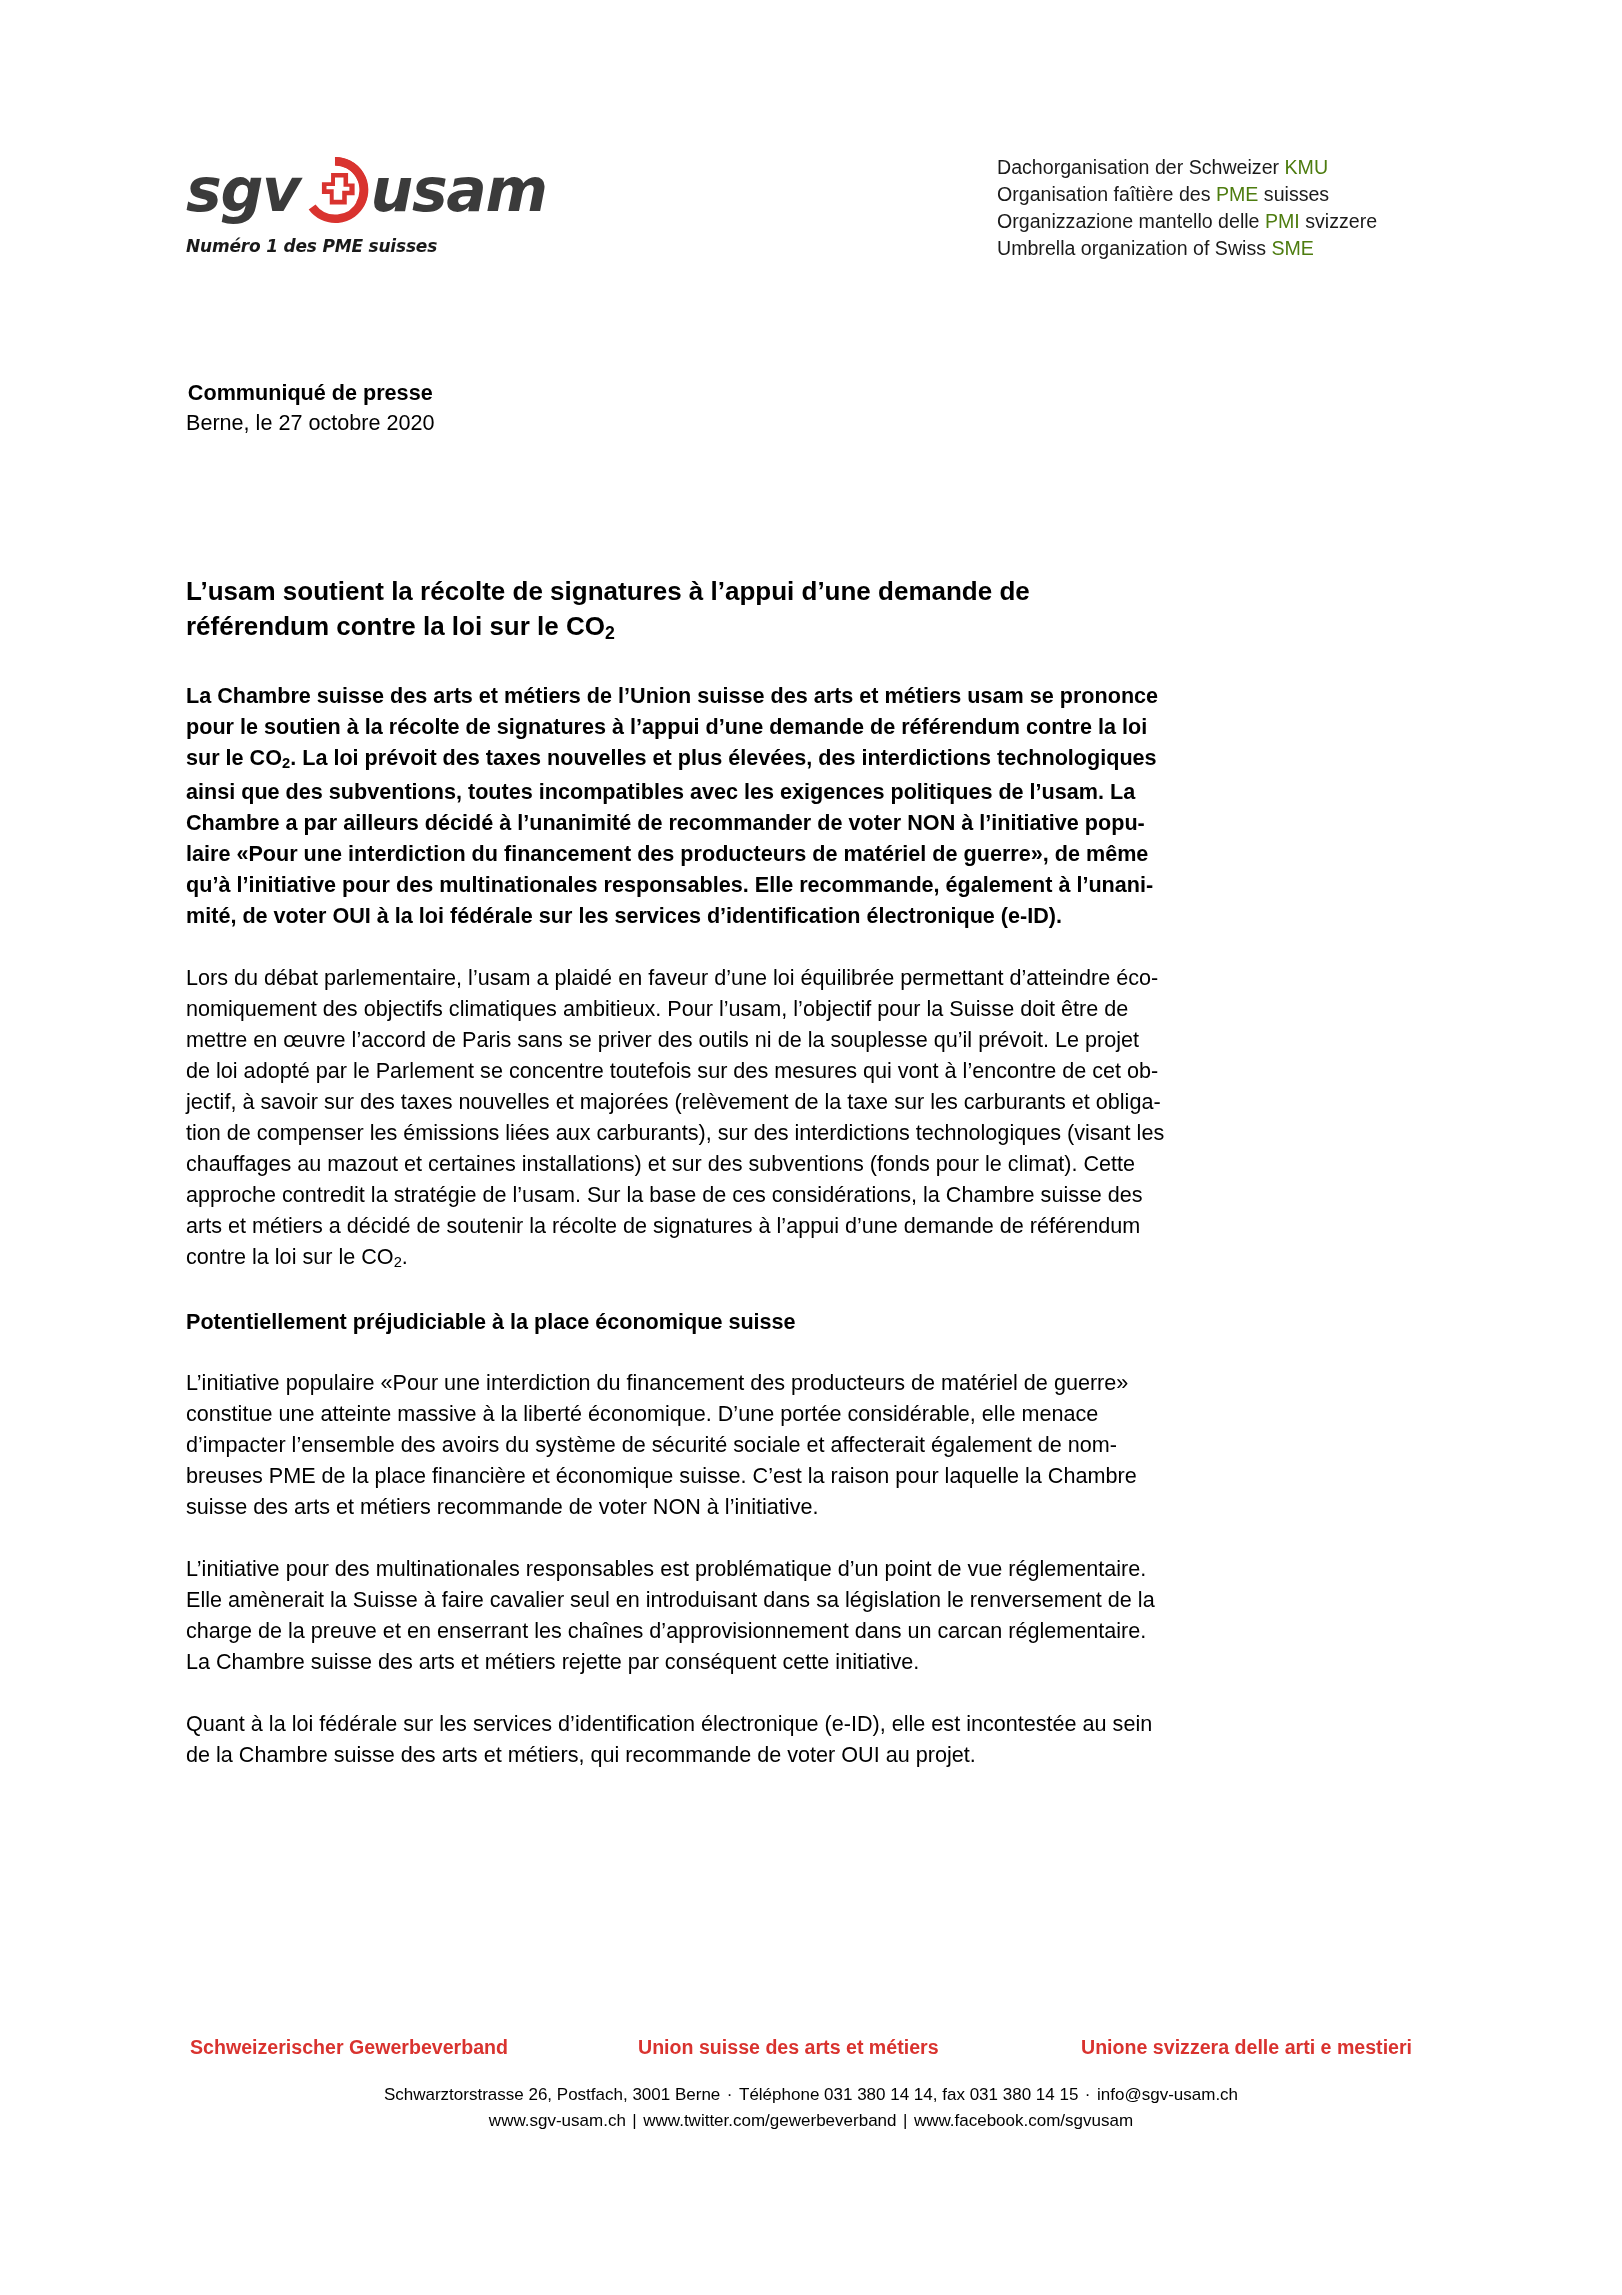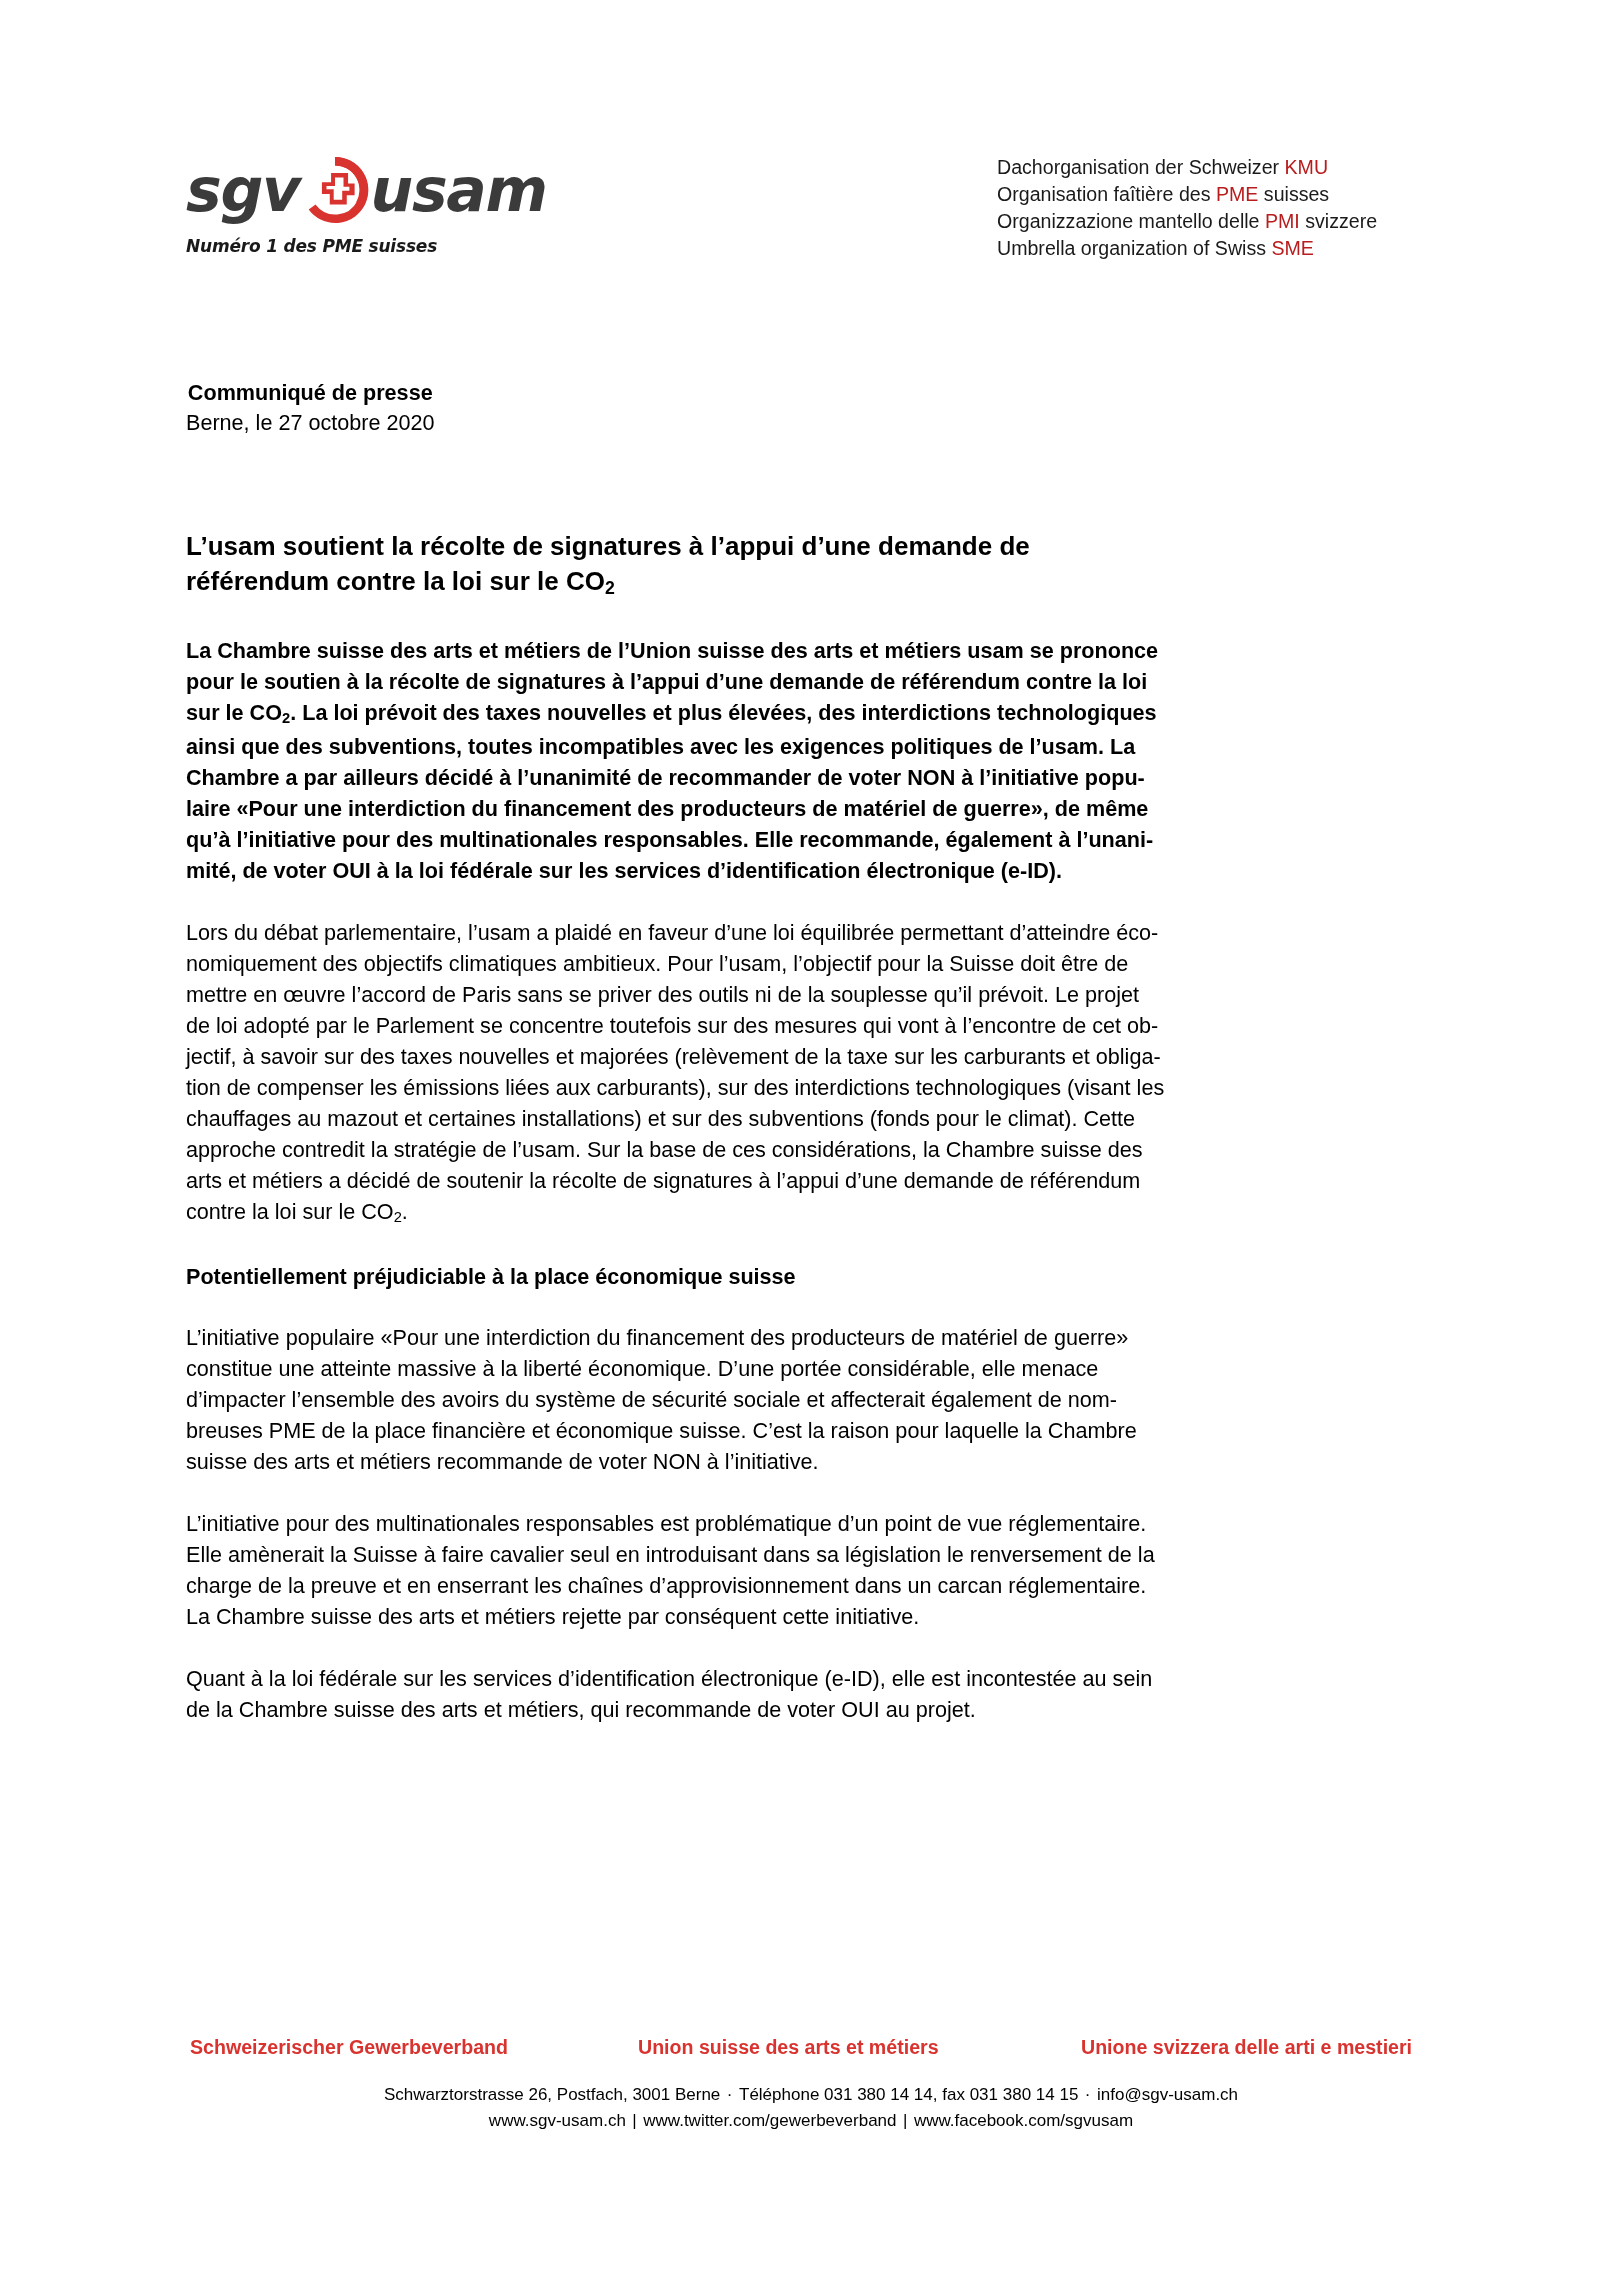--- a/index.html
+++ b/index.html
@@ -69,39 +69,39 @@
   .org-lines {
     position: absolute;
     left: 997px;
     top: 154px;
     font-size: 19.6px;
     line-height: 27px;
     color: #1a1a1a;
     white-space: nowrap;
   }
   .org-line { display: block; }
-  .acr { color: #b91c1c; }
+  .acr { color: #4d7c0f; }
 
   
   .doc-meta {
     position: absolute;
     left: 186px;
     top: 378px;
     font-size: 21.6px;
     line-height: 30px;
     text-align: center;
   }
   .doc-kind { font-weight: bold; display: block; }
   .doc-place { display: block; }
 
   
   .content {
     position: absolute;
     left: 186px;
-    top: 529px;
+    top: 574px;
     width: 1247px;
   }
   .headline {
     font-size: 26px;
     line-height: 35px;
     font-weight: bold;
     margin: 0 0 33px 0;
   }
   .lead {
     font-size: 21.6px;

